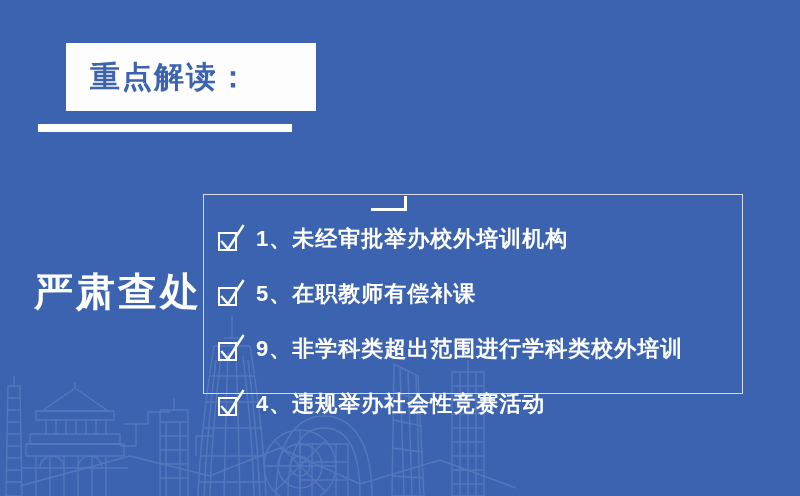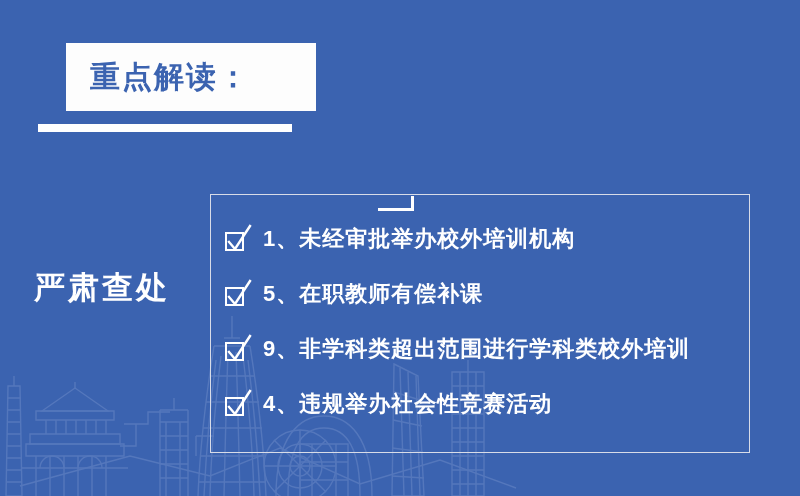--- a/index.html
+++ b/index.html
@@ -60,34 +60,34 @@
     background: #ffffff;
   }
 
   
   #left-label {
     position: absolute;
     left: 34px;
     top: 272px;
     width: 160px;
     color: #ffffff;
-    font-size: 31px;
+    font-size: 39px;
     font-weight: bold;
     letter-spacing: 3px;
     line-height: 1;
     white-space: nowrap;
   }
 
   
   #list-panel {
     position: absolute;
-    left: 210px;
+    left: 203px;
     top: 194px;
     width: 540px;
-    height: 259px;
+    height: 200px;
     border: 1.5px solid #d8dce8;
     box-sizing: border-box;
   }
   
   #panel-bracket {
     position: absolute;
     left: 167px;
     top: 1px;
     width: 36px;
     height: 15px;

